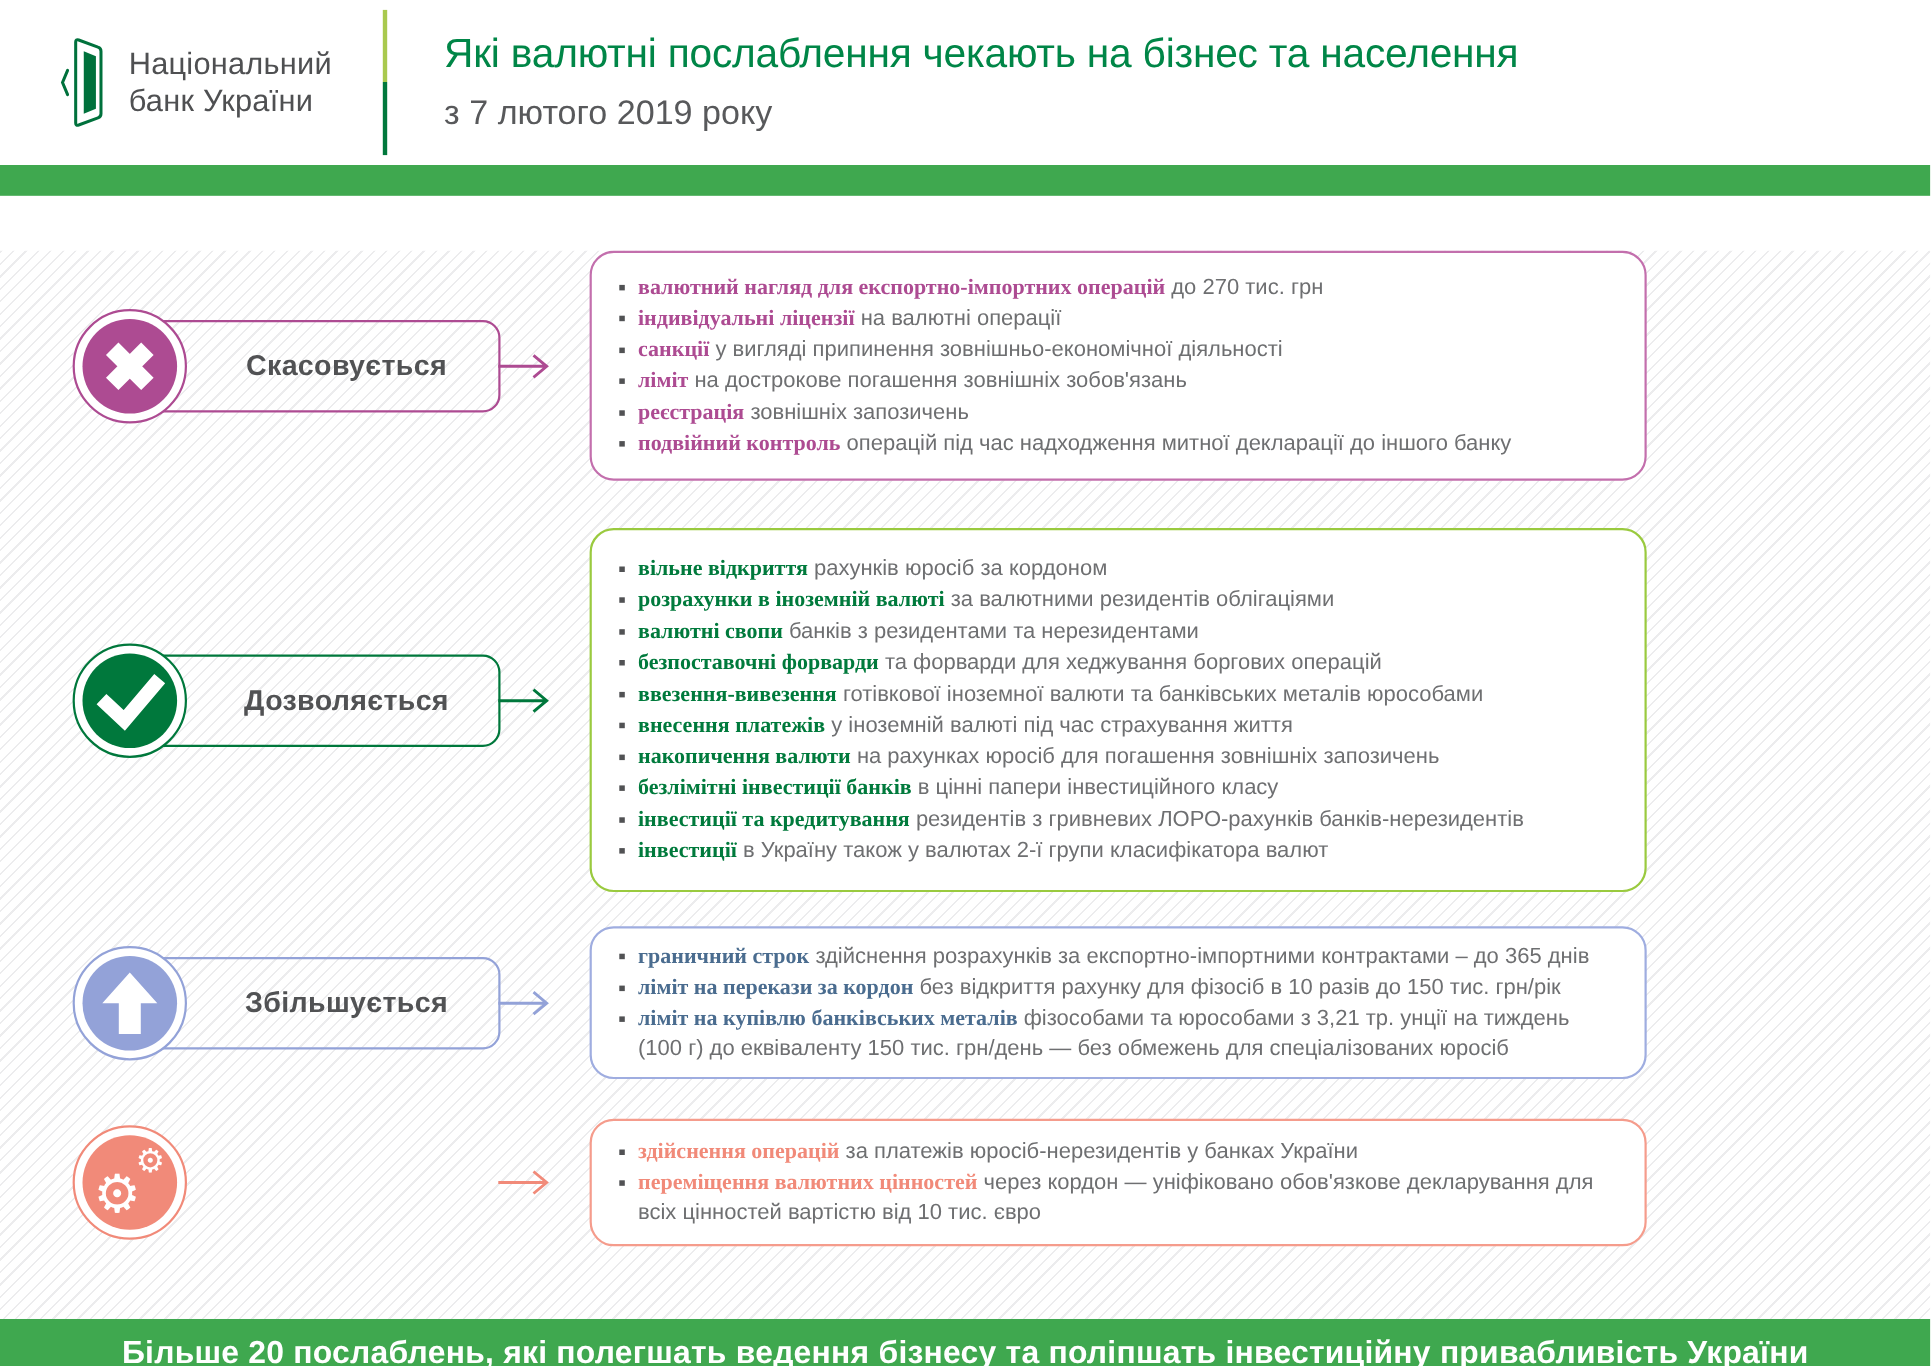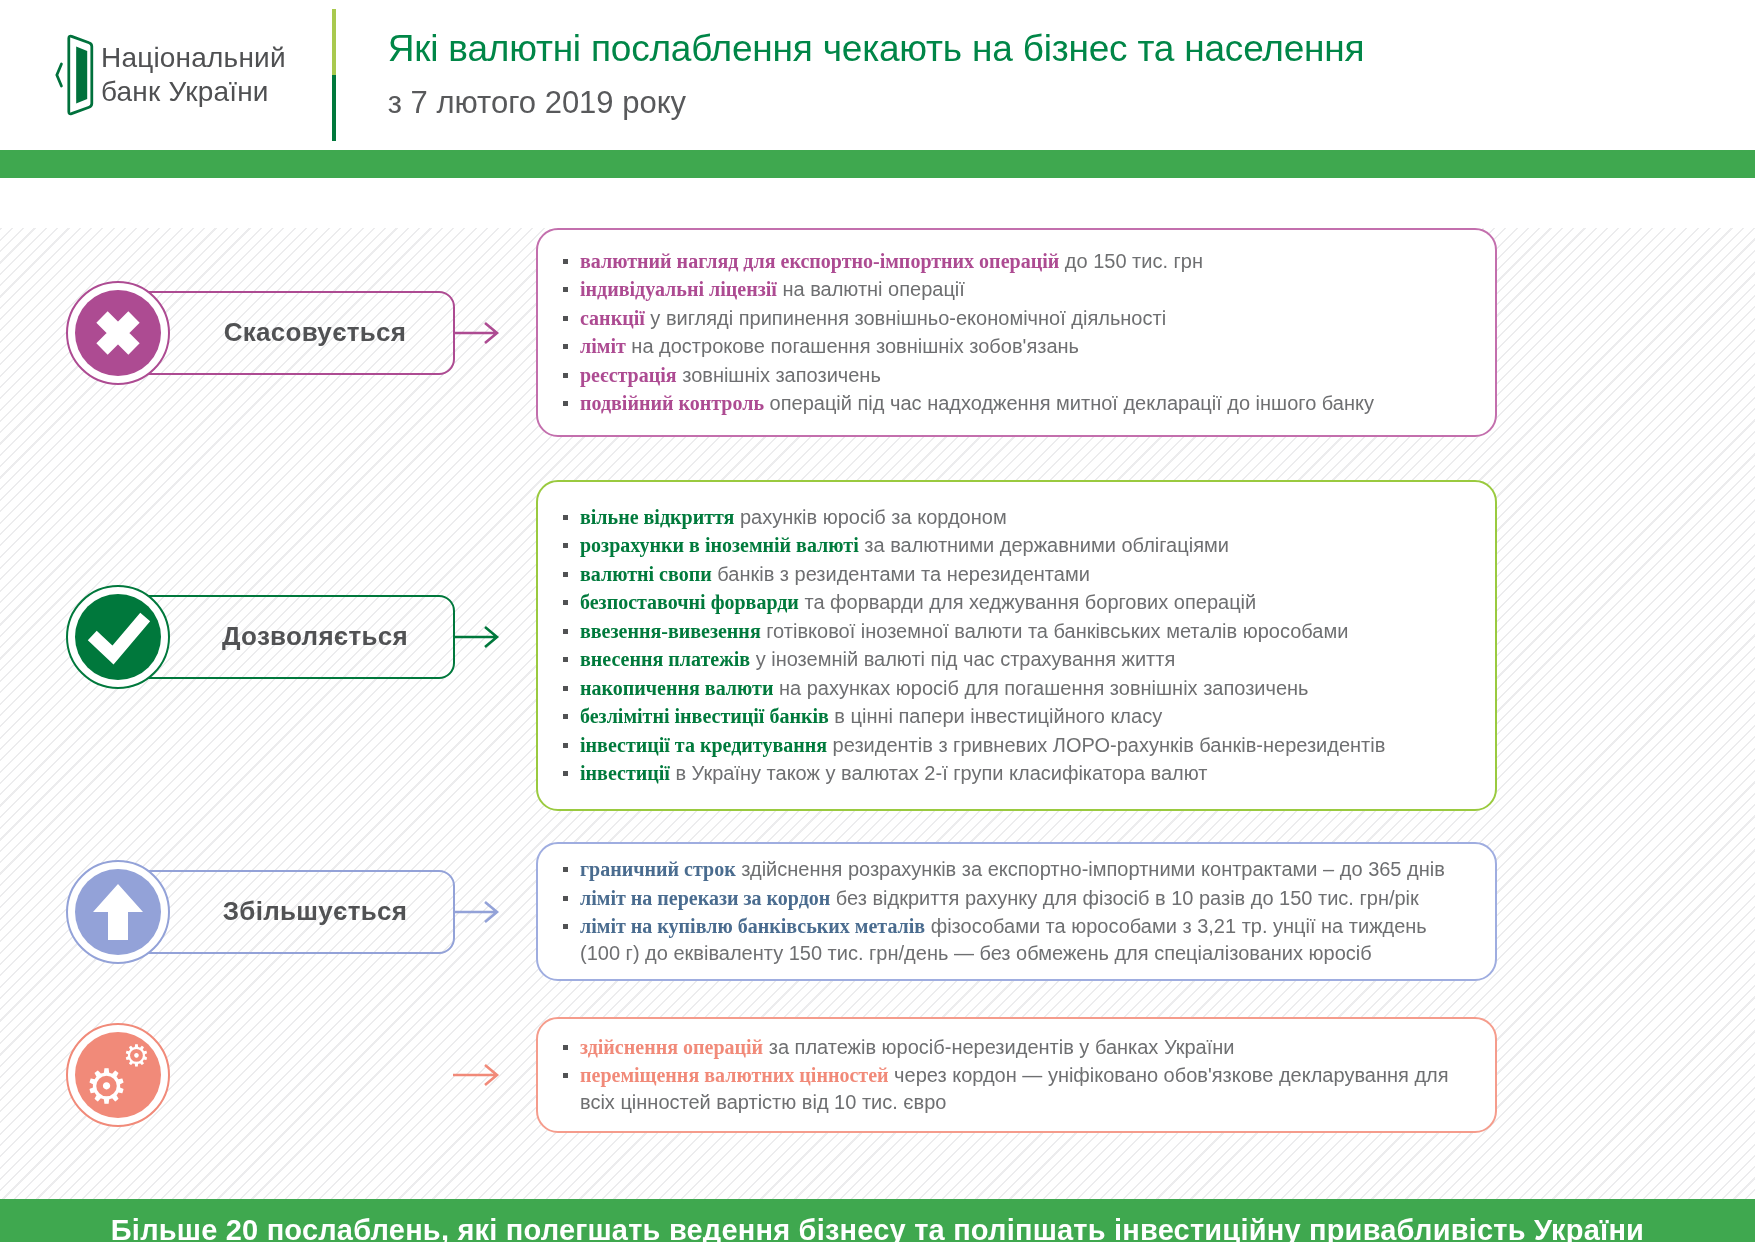--- a/index.html
+++ b/index.html
@@ -2,21 +2,21 @@
 <html lang="uk"><head>
 <meta charset="utf-8">
 <style>
   html,body{margin:0;padding:0;background:#fff;}
   .page{
     position:relative;width:1755px;height:1242px;overflow:hidden;background:#fff;
     font-family:"Liberation Sans", sans-serif;
   }
   
   .header{height:150px;display:flex;align-items:center;background:#fff;}
-  .brand{display:flex;align-items:center;margin-left:55px;flex:none;}
+  .brand{display:flex;align-items:center;gap:16px;margin-left:55px;flex:none;}
   .brand-text{font-size:28px;line-height:34px;color:#4f5052;letter-spacing:.2px;}
   .hdr-divider{
     width:4px;height:132px;margin-left:46px;flex:none;
     background:linear-gradient(#a9c94e 0 50%, #00783c 50% 100%);
   }
   .titles{margin-left:52px;}
   .page-title{margin:0 0 8px 0;font-size:37px;line-height:40px;font-weight:normal;color:#008647;letter-spacing:-.2px;}
   .page-subtitle{font-size:31px;color:#58595b;margin-top:16px;}
   .top-bar{height:28px;background:#3fa84f;}
   
@@ -119,21 +119,21 @@
                 <path d="M27 27 L59 59 M59 27 L27 59" stroke="#fff" stroke-width="16"></path>
               </svg>
           </div>
         </div>
         <svg class="arrow" width="54" height="26" viewBox="0 0 54 26">
           <path d="M1 13 H43 M33 3 L45 13 L33 23" fill="none" stroke="currentColor" stroke-width="2.6"></path>
         </svg>
       </div>
       <div class="box">
         <ul>
-          <li><span class="lead">валютний нагляд для експортно-імпортних операцій</span><span> до 150 тис. грн</span></li>
+          <li><span class="lead">валютний нагляд для експортно-імпортних операцій</span><span> до 270 тис. грн</span></li>
           <li><span class="lead">індивідуальні ліцензії</span><span> на валютні операції</span></li>
           <li><span class="lead">санкції</span><span> у вигляді припинення зовнішньо-економічної діяльності</span></li>
           <li><span class="lead">ліміт</span><span> на дострокове погашення зовнішніх зобов'язань</span></li>
           <li><span class="lead">реєстрація</span><span> зовнішніх запозичень</span></li>
           <li><span class="lead">подвійний контроль</span><span> операцій під час надходження митної декларації до іншого банку</span></li>
         </ul>
       </div>
     </div>
 
     <div class="row s2">
@@ -148,21 +148,21 @@
               </svg>
           </div>
         </div>
         <svg class="arrow" width="54" height="26" viewBox="0 0 54 26">
           <path d="M1 13 H43 M33 3 L45 13 L33 23" fill="none" stroke="currentColor" stroke-width="2.6"></path>
         </svg>
       </div>
       <div class="box">
         <ul>
           <li><span class="lead">вільне відкриття</span><span> рахунків юросіб за кордоном</span></li>
-          <li><span class="lead">розрахунки в іноземній валюті</span><span> за валютними державними облігаціями</span></li>
+          <li><span class="lead">розрахунки в іноземній валюті</span><span> за валютними резидентів облігаціями</span></li>
           <li><span class="lead">валютні свопи</span><span> банків з резидентами та нерезидентами</span></li>
           <li><span class="lead">безпоставочні форварди</span><span> та форварди для хеджування боргових операцій</span></li>
           <li><span class="lead">ввезення-вивезення</span><span> готівкової іноземної валюти та банківських металів юрособами</span></li>
           <li><span class="lead">внесення платежів</span><span> у іноземній валюті під час страхування життя</span></li>
           <li><span class="lead">накопичення валюти</span><span> на рахунках юросіб для погашення зовнішніх запозичень</span></li>
           <li><span class="lead">безлімітні інвестиції банків</span><span> в цінні папери інвестиційного класу</span></li>
           <li><span class="lead">інвестиції та кредитування</span><span> резидентів з гривневих ЛОРО-рахунків банків-нерезидентів</span></li>
           <li><span class="lead">інвестиції</span><span> в Україну також у валютах 2-ї групи класифікатора валют</span></li>
         </ul>
       </div>

